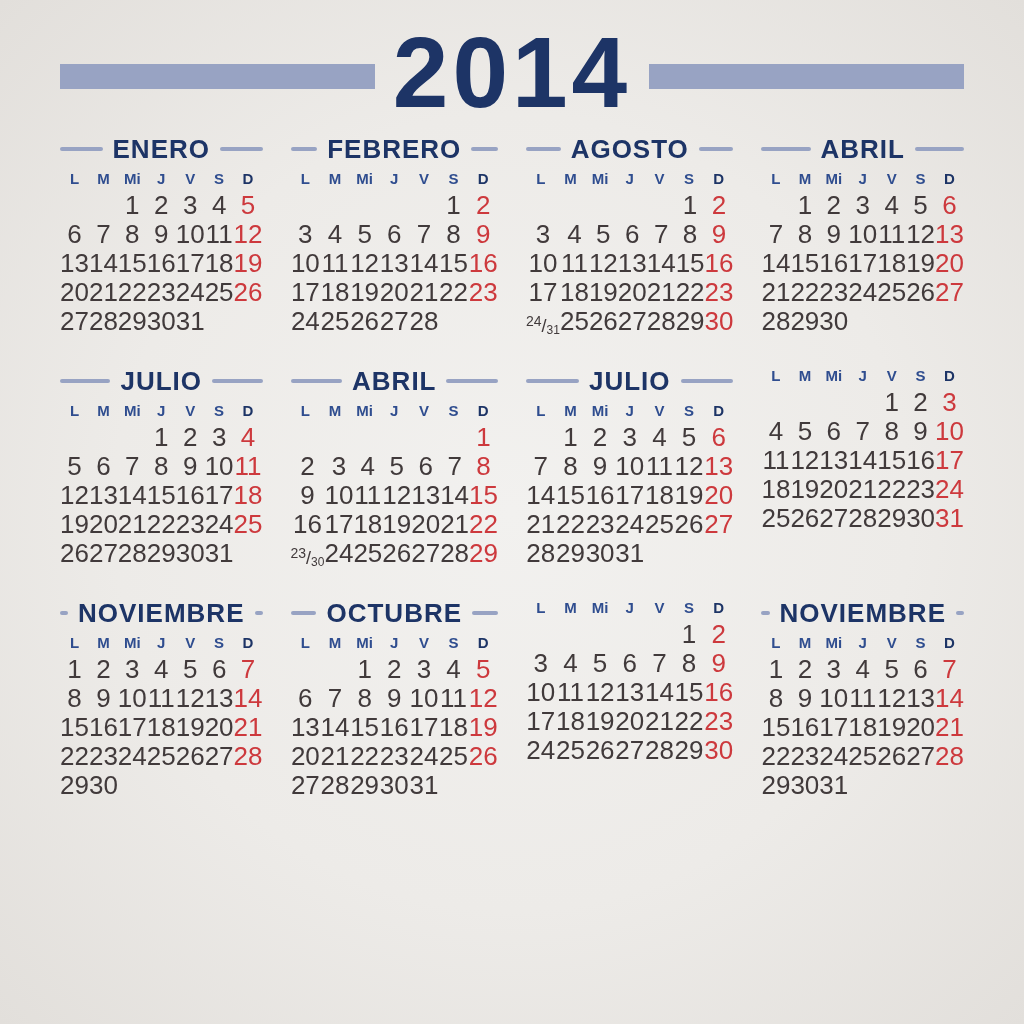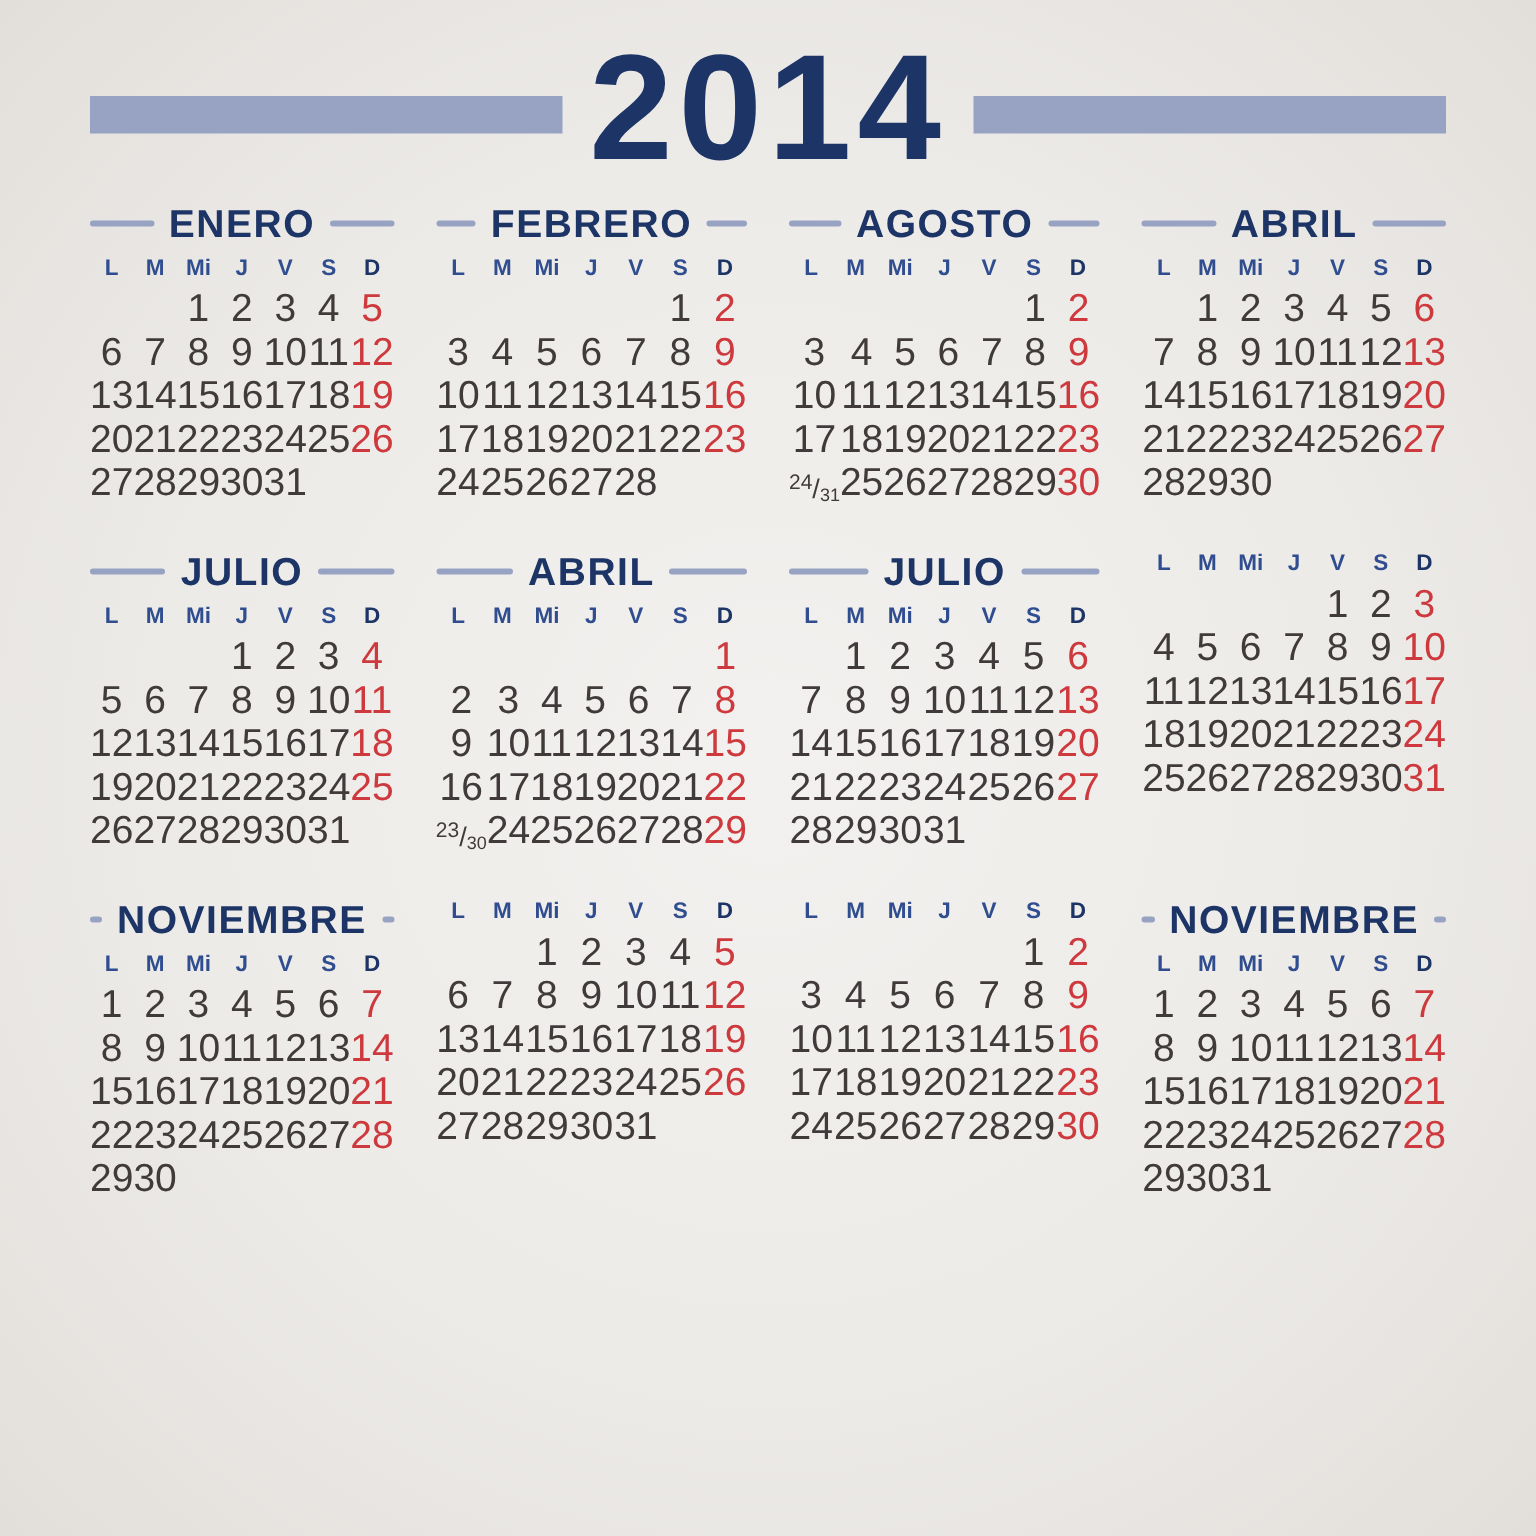--- a/index.html
+++ b/index.html
@@ -532,20 +532,25 @@
           <div class="cell">29</div>
           <div class="cell">30</div>
           <div class="cell"></div>
           <div class="cell"></div>
           <div class="cell"></div>
           <div class="cell"></div>
           <div class="cell sun"></div>
         </div>
       </section>
       <section class="month">
+        <div class="month-title-row">
+          <span class="month-rule"></span>
+          <h2 class="month-title">OCTUBRE</h2>
+          <span class="month-rule"></span>
+        </div>
         <div class="weekday-row">
           <span class="wd">L</span>
           <span class="wd">M</span>
           <span class="wd">Mi</span>
           <span class="wd">J</span>
           <span class="wd">V</span>
           <span class="wd">S</span>
           <span class="wd wd-sun">D</span>
         </div>
         <div class="days-grid">

